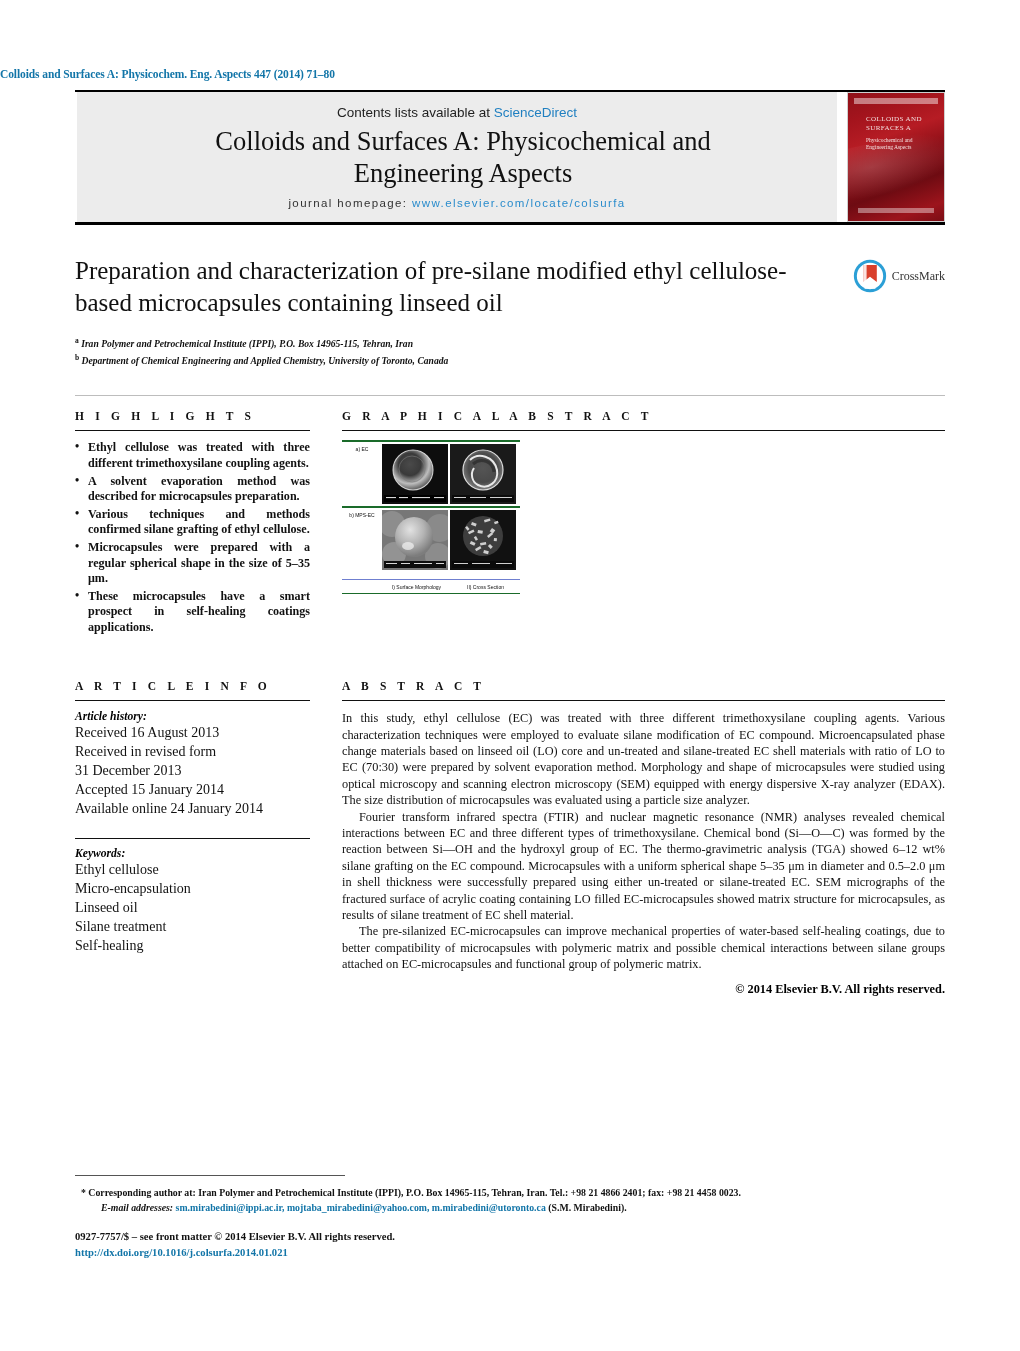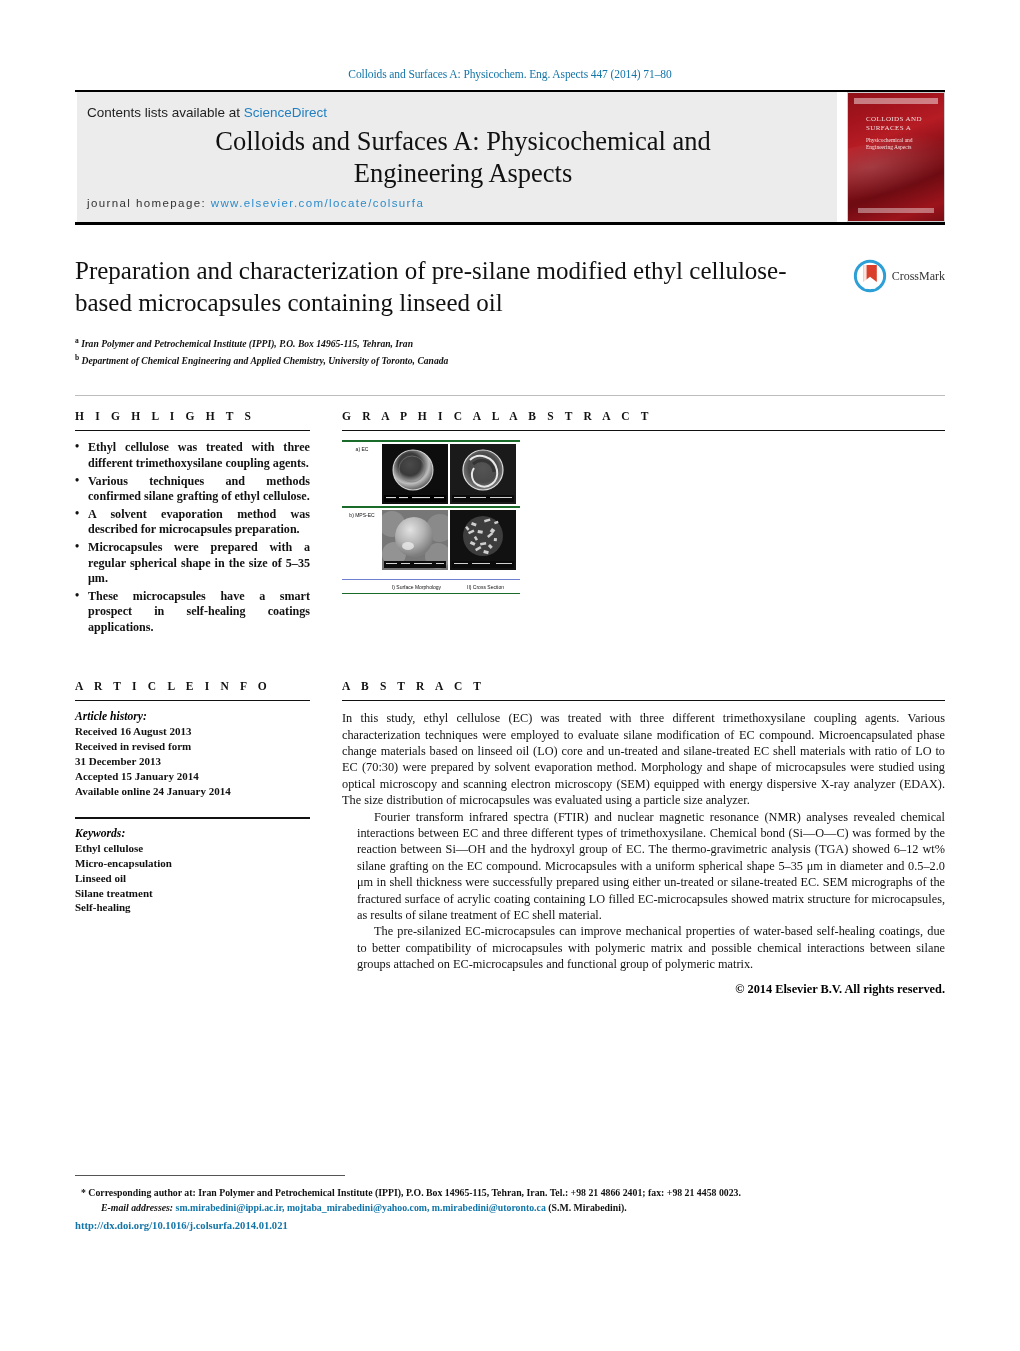--- a/index.html
+++ b/index.html
@@ -9,24 +9,24 @@
     background:#ffffff;
     font-family:"Liberation Serif", serif;
     color:#000;
     position:relative;
     overflow:hidden;
   }
   .page { position:relative; width:1020px; height:1351px; padding:0; }
 
   
   .runhead {
-    text-align:center;
+    text-align:left;
     color:#1275a8;
     font-family:"Liberation Serif", serif;
-    font-weight:normal;
+    font-weight:bold;
     font-size:11.5px;
     letter-spacing:-0.1px;
     padding-top:68px;
   }
 
   
   .masthead-rule { height:2px; background:#000; margin:10px 75px 0 75px; }
   .masthead {
     display:flex; align-items:stretch;
     margin:0 75px; height:130px;
@@ -41,21 +41,21 @@
   .elsevier-word {
     font-family:"Liberation Serif", serif;
     color:#ef7d1a; font-size:21px; font-weight:normal;
     letter-spacing:0.5px; line-height:1;
     margin-top:2px;
   }
   .journal-band {
     flex:1 1 auto;
     background:#ececec;
     display:flex; flex-direction:column;
-    justify-content:center;
+    align-items:center; justify-content:center;
     padding:6px 10px;
     margin-left:2px;
   }
   .contents-line {
     font-family:"Liberation Sans", sans-serif;
     font-size:13.5px; color:#222; margin-bottom:4px;
   }
   .contents-line .sd { color:#1f7fc0; }
   .journal-title {
     font-family:"Liberation Serif", serif;
@@ -163,32 +163,32 @@
   .ga-footlabel {
     flex:1 1 0; text-align:center;
     font-family:"Liberation Sans", sans-serif;
     font-size:5px; color:#111;
   }
   .ga-foot-spacer { width:40px; flex:0 0 40px; }
 
   
   .ai-head { font-style:italic; font-weight:bold; font-size:11.6px; margin-bottom:1px;
              font-family:"Liberation Serif", serif; }
-  .ai-line { font-size:11px; font-weight:bold; line-height:1.35;
+  .ai-line { font-size:14px; font-weight:normal; line-height:1.35;
              font-family:"Liberation Serif", serif; color:#111; }
   .ai-gap { height:13px; }
   .ai-rule { height:1.6px; background:#111; margin:6px 0 8px 0; }
 
   
   .abs-p {
     font-family:"Liberation Serif", serif;
     font-size:12.3px; line-height:1.335; text-align:justify;
     font-weight:normal; color:#111; margin:0 0 0 0;
   }
-  .abs-p + .abs-p { text-indent:17px;margin-left:15px; }
+  .abs-p + .abs-p { text-indent:17px; }
   .abs-copy {
     text-align:right; font-weight:bold; font-size:12.3px;
     font-family:"Liberation Serif", serif; margin-top:9px;
   }
 
   
   .foot-wrap { position:absolute; left:75px; right:55px; top:1175px; }
   .foot-rule { height:1px; background:#555; width:270px; margin-bottom:10px; }
   .foot-note {
     font-family:"Liberation Serif", serif;
@@ -266,22 +266,22 @@
 
   <div class="divider-top"></div>
 
   <div class="cols">
 
     <div class="col-left">
       <div class="sec-label">H I G H L I G H T S</div>
       <div class="sec-rule"></div>
       <ul class="highlights">
         <li>Ethyl cellulose was treated with three different trimethoxysilane coupling agents.</li>
+        <li>A solvent evaporation method was described for microcapsules preparation.</li>
         <li>Various techniques and methods confirmed silane grafting of ethyl cellulose.</li>
-        <li>A solvent evaporation method was described for microcapsules preparation.</li>
         <li>Microcapsules were prepared with a regular spherical shape in the size of 5–35 μm.</li>
         <li>These microcapsules have a smart prospect in self-healing coatings applications.</li>
       </ul>
     </div>
 
     <div class="col-right">
       <div class="sec-label">G R A P H I C A L   A B S T R A C T</div>
       <div class="sec-rule"></div>
 
       <div class="ga-fig">
@@ -449,16 +449,17 @@
       <span class="ind">
         <span>*</span>
         <span>Corresponding author at: Iran Polymer and Petrochemical Institute (IPPI), P.O. Box 14965-115, Tehran, Iran. Tel.: +98 21 4866 2401; fax: +98 21 4458 0023.</span>
       </span>
       <span class="ind2">
         <em>E-mail addresses:</em>
         <a class="mail" href="#" style="text-decoration:none">sm.mirabedini@ippi.ac.ir, mojtaba_mirabedini@yahoo.com, m.mirabedini@utoronto.ca</a>
         <span>(S.M. Mirabedini).</span>
       </span>
     </div>
+    <div class="issn-line">0927-7757/$ – see front matter © 2014 Elsevier B.V. All rights reserved.</div>
     <a class="doi-line" href="#">http://dx.doi.org/10.1016/j.colsurfa.2014.01.021</a>
   </div>
 
 </div>
 
 </body></html>

